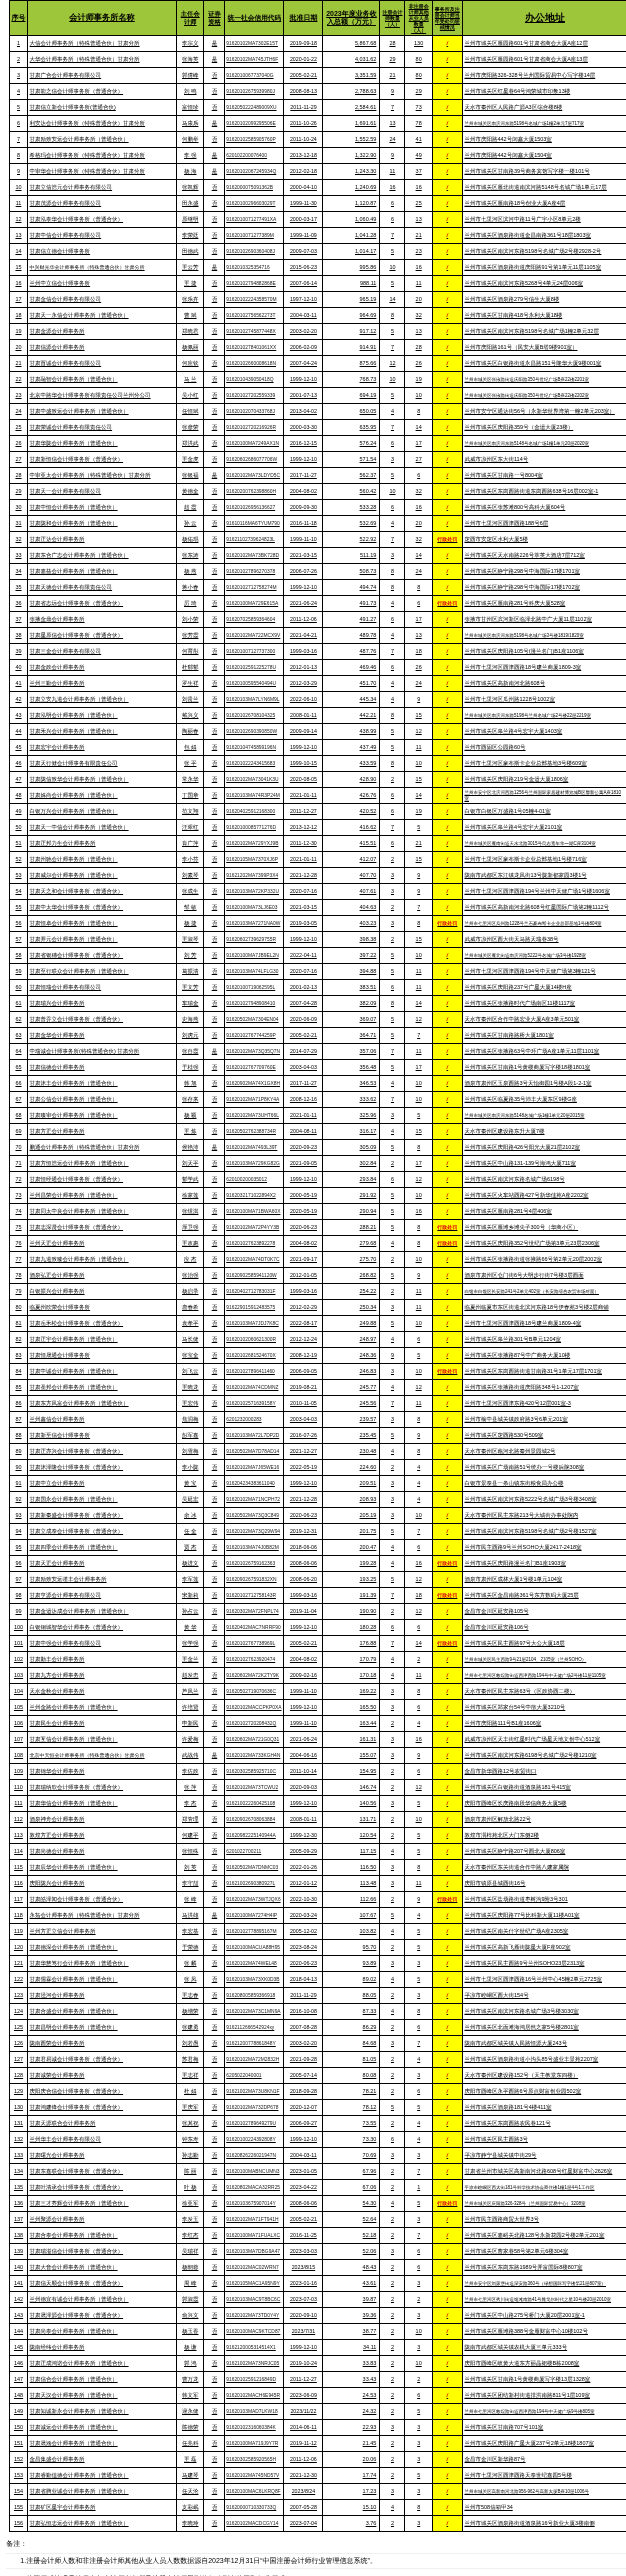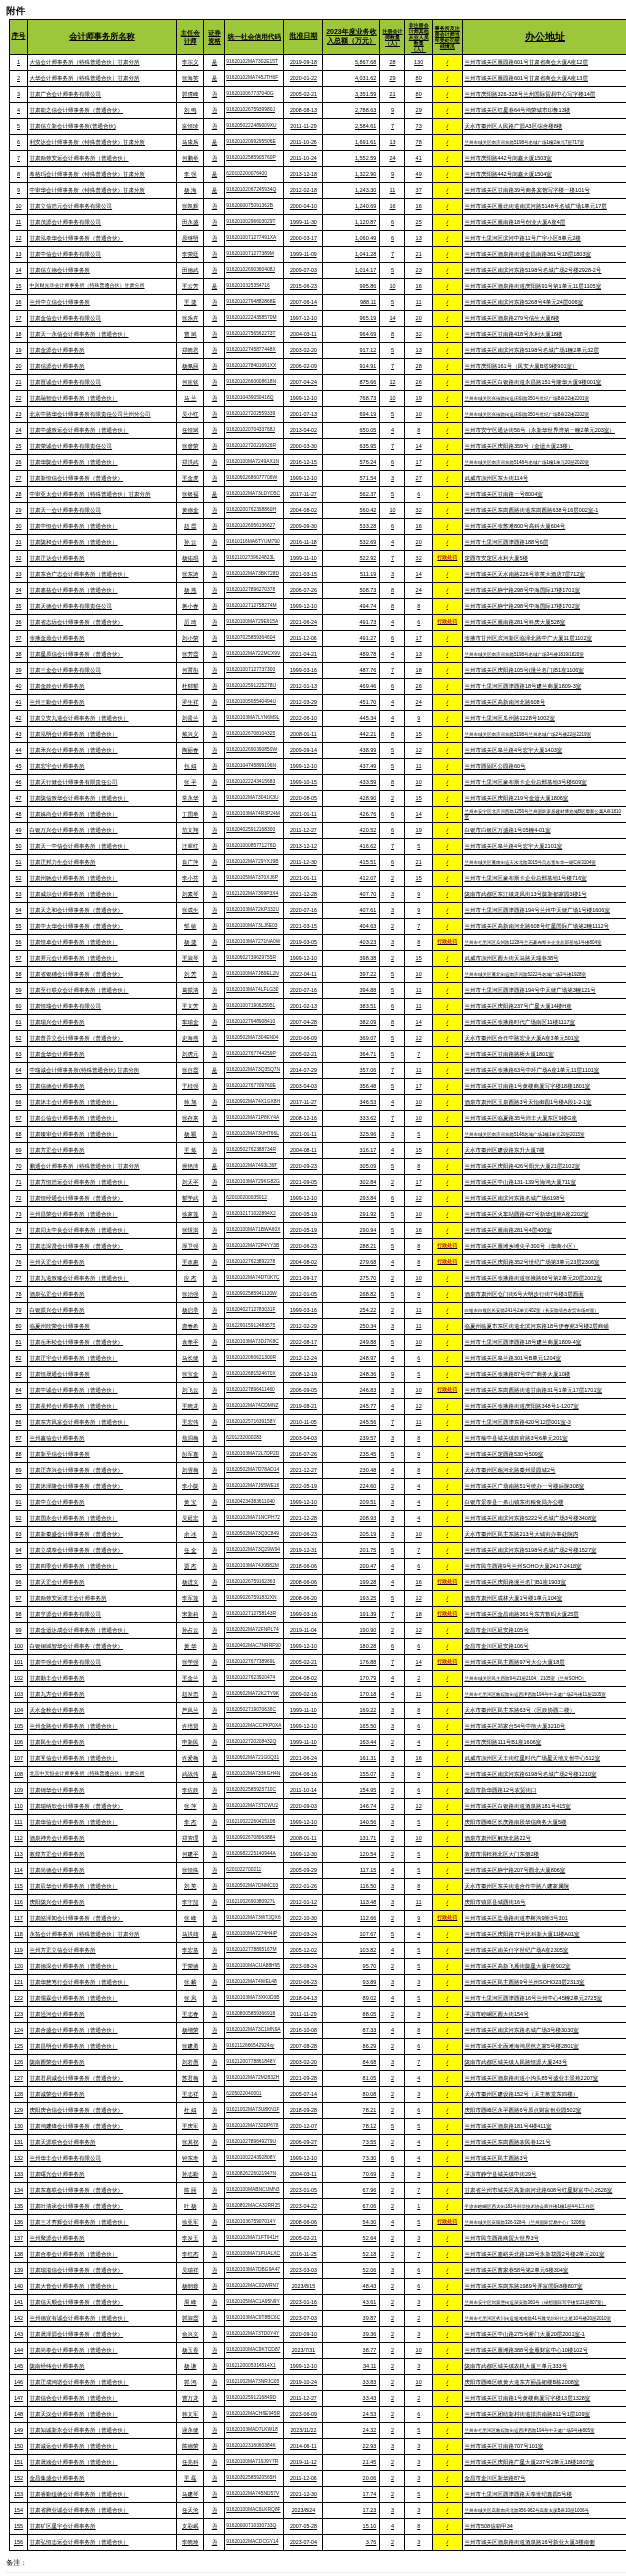--- a/index.html
+++ b/index.html
@@ -27,21 +27,20 @@
   .notes{margin:7px 0 0 6.3px;font-size:7px;padding-bottom:6.3px;
     background-image:repeating-linear-gradient(to bottom,transparent 0 14px,#efefef 14px 15px),
                      repeating-linear-gradient(to right,transparent 0 82px,#f1f1f1 82px 82px);}
   .notes-label{margin-bottom:7px;}
   .note-line{margin:0 0 7.8px 14px;}
 </style>
 </head>
 <body>
 
 <div class="page">
-  <div class="attachment">附件</div>
 
   <table>
     <colgroup>
       <col style="width:18px">
         <col style="width:149px">
         <col style="width:27.4px">
         <col style="width:21px">
       <col style="width:59px">
         <col style="width:39px">
         <col style="width:57px">

